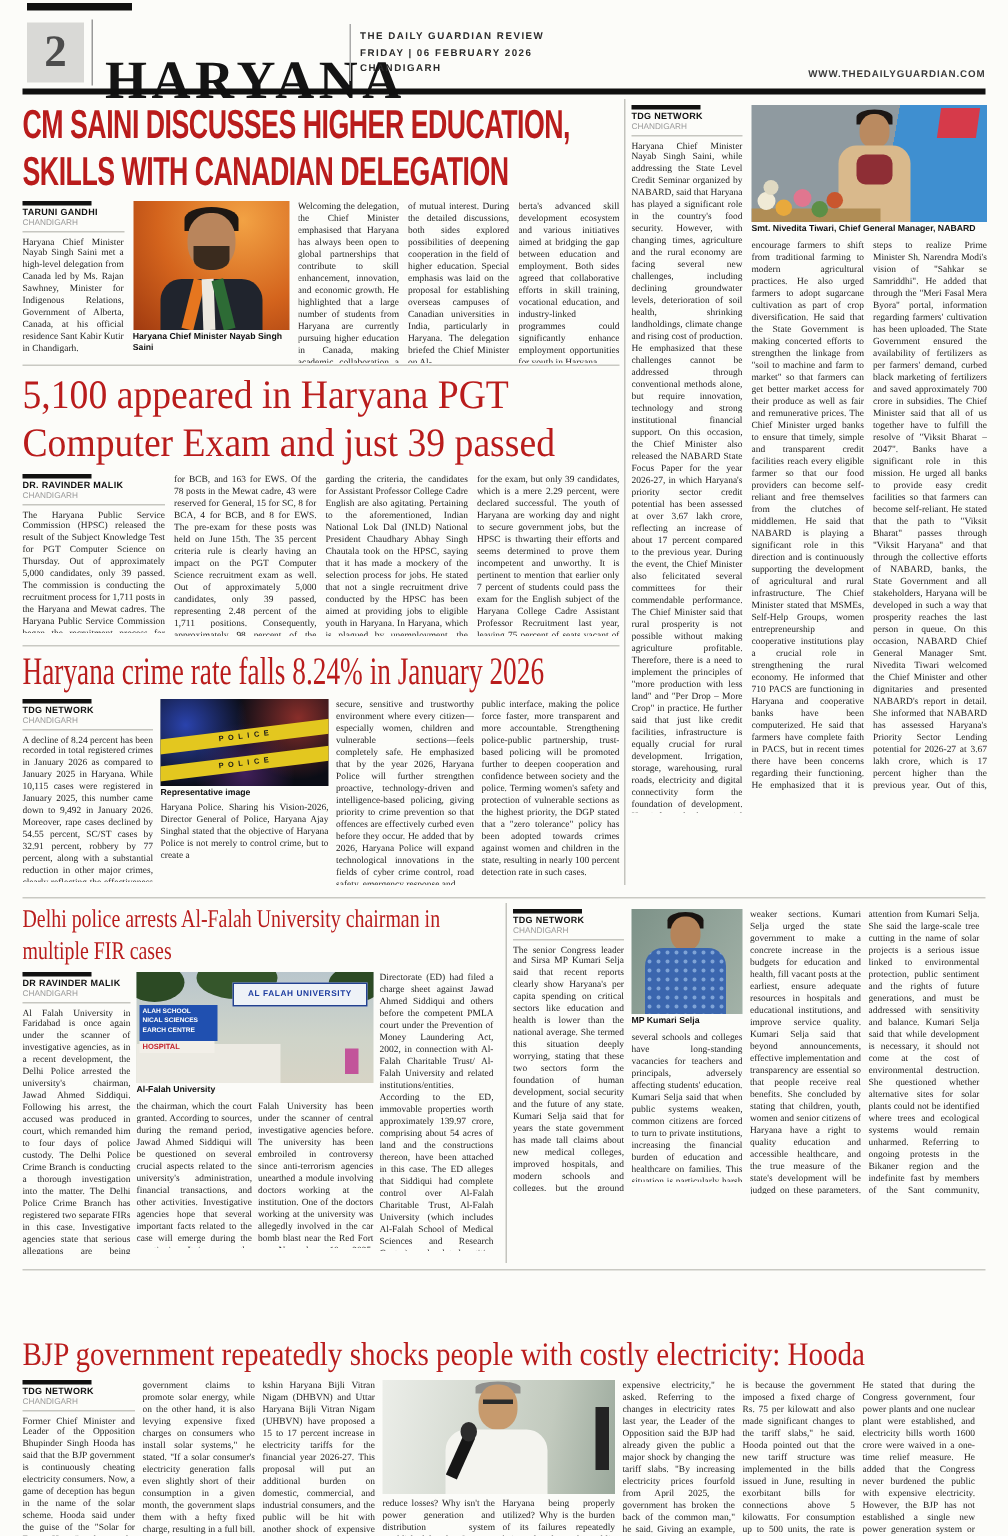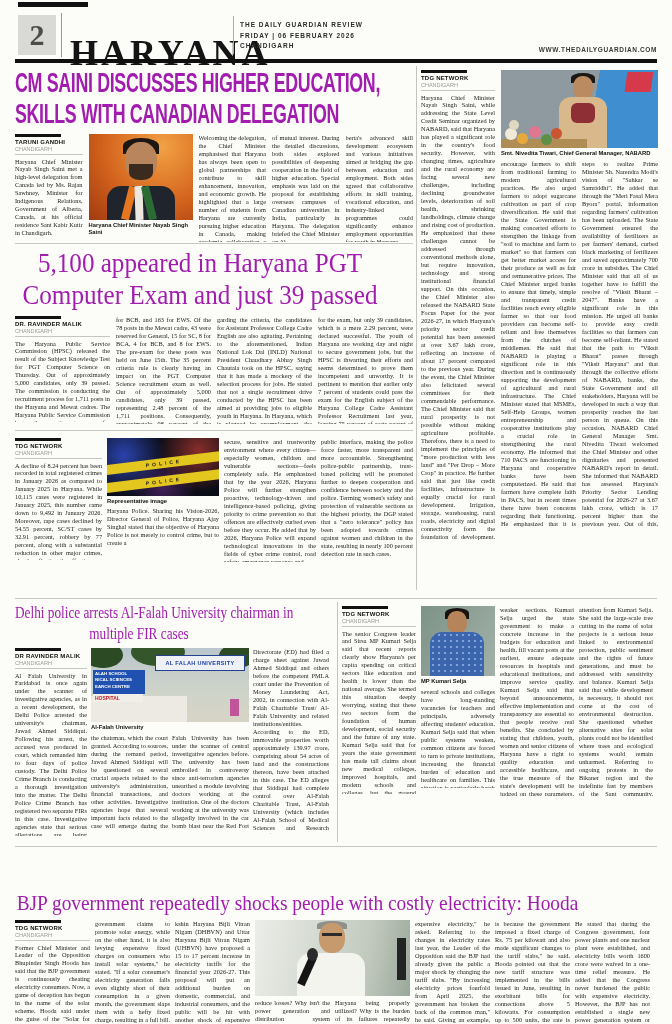--- a/index.html
+++ b/index.html
@@ -17,21 +17,21 @@
   .hv2{position:absolute;left:233px;top:16px;width:1px;height:38px;background:#aaa;}
   .mast{position:absolute;left:240px;top:20px;font-family:"Liberation Sans",sans-serif;
         font-size:6.5px;font-weight:bold;letter-spacing:1px;color:#2b2b2b;line-height:1.65;}
   .site{position:absolute;right:15px;top:46px;font-family:"Liberation Sans",sans-serif;
         font-size:6.5px;font-weight:bold;letter-spacing:0.6px;color:#3a3a3a;}
   .thick{position:absolute;left:15px;top:59px;width:642px;height:3.5px;background:#101010;}
   
   .hrule{position:absolute;background:#c9c9c3;height:1px;}
   .vrule{position:absolute;background:#c4c4be;width:1px;}
   
-  .hl{color:#a21caf;text-align:center;}
+  .hl{color:#b91c1c;}
   .hl-line{white-space:nowrap;transform-origin:0 50%;}
   .hl-cm{font-family:"Liberation Sans",sans-serif;font-weight:bold;font-size:27px;line-height:31px;letter-spacing:-0.5px;}
   .hl-cm .hl-line{transform:scaleX(0.66);}
   .hl-nabard{font-size:15px;line-height:20px;}
   .hl-nabard .hl-line{transform:scaleX(0.80);}
   .hl-pgt{font-size:27px;line-height:32px;}
   .hl-pgt .hl-line{transform:scaleX(0.93);}
   .hl-crime{font-size:26px;line-height:28px;}
   .hl-crime .hl-line{transform:scaleX(0.70);}
   .hl-delhi{font-size:17px;line-height:21px;}
@@ -202,20 +202,23 @@
         <div class="bt" style="height:82px;">The Haryana Public Service Commission (HPSC) released the result of the Subject Knowledge Test for PGT Computer Science on Thursday. Out of approximately 5,000 candidates, only 39 passed. The commission is conducting the recruitment process for 1,711 posts in the Haryana and Mewat cadres. The Haryana Public Service Commission began the recruitment process for 1,633 posts in the Haryana cadre and 78 in the Mewat cadre in 2023. Of the 1,633 posts in the Haryana cadre, 896 were reserved for General, 327 for SC, 163 for BCA, 163</div>
       </div>
       <div class="bt" style="width:95px;">for BCB, and 163 for EWS. Of the 78 posts in the Mewat cadre, 43 were reserved for General, 15 for SC, 8 for BCA, 4 for BCB, and 8 for EWS. The pre-exam for these posts was held on June 15th. The 35 percent criteria rule is clearly having an impact on the PGT Computer Science recruitment exam as well. Out of approximately 5,000 candidates, only 39 passed, representing 2.48 percent of the 1,711 positions. Consequently, approximately 98 percent of the positions will remain vacant. This isn't the first recruitment where this has occurred. Previous recruitments have seen many fewer candidates qualify than the number of positions. Re-</div>
       <div class="bt" style="width:95px;">garding the criteria, the candidates for Assistant Professor College Cadre English are also agitating. Pertaining to the aforementioned, Indian National Lok Dal (INLD) National President Chaudhary Abhay Singh Chautala took on the HPSC, saying that it has made a mockery of the selection process for jobs. He stated that not a single recruitment drive conducted by the HPSC has been aimed at providing jobs to eligible youth in Haryana. In Haryana, which is plagued by unemployment, the results of the PGT Computer Science recruitment exam have finally been released after years of waiting. For the 1711 PGT Computer Science positions, 5100 candidates appeared</div>
       <div class="bt" style="width:95px;">for the exam, but only 39 candidates, which is a mere 2.29 percent, were declared successful. The youth of Haryana are working day and night to secure government jobs, but the HPSC is thwarting their efforts and seems determined to prove them incompetent and unworthy. It is pertinent to mention that earlier only 7 percent of students could pass the exam for the English subject of the Haryana College Cadre Assistant Professor Recruitment last year, leaving 75 percent of seats vacant of the total posts. A subject knowledge test was conducted for this purpose, and approximately 2,200 candidates passed the first exam.</div>
     </div>
   </div>
 
   <div class="hrule" style="left:15px;top:430px;width:398px;"></div>
   <div class="abs" style="left:15px;top:434px;width:398px;height:160px;">
+    <div class="hl hl-crime">
+      <div class="hl-line">Haryana crime rate falls 8.24% in January 2026</div>
+    </div>
     <div class="cols" style="margin-top:4px;gap:5px;height:124px;">
       <div style="width:88px;">
         <div class="byline">
           <div class="by-bar"></div>
           <div class="by-name">TDG NETWORK</div>
           <div class="by-city">CHANDIGARH</div>
           <div class="by-rule"></div>
         </div>
         <div class="bt" style="height:98px;">A decline of 8.24 percent has been recorded in total registered crimes in January 2026 as compared to January 2025 in Haryana. While 10,115 cases were registered in January 2025, this number came down to 9,492 in January 2026. Moreover, rape cases declined by 54.55 percent, SC/ST cases by 32.91 percent, robbery by 77 percent, along with a substantial reduction in other major crimes, clearly reflecting the effectiveness of proactive policing by</div>
       </div>

